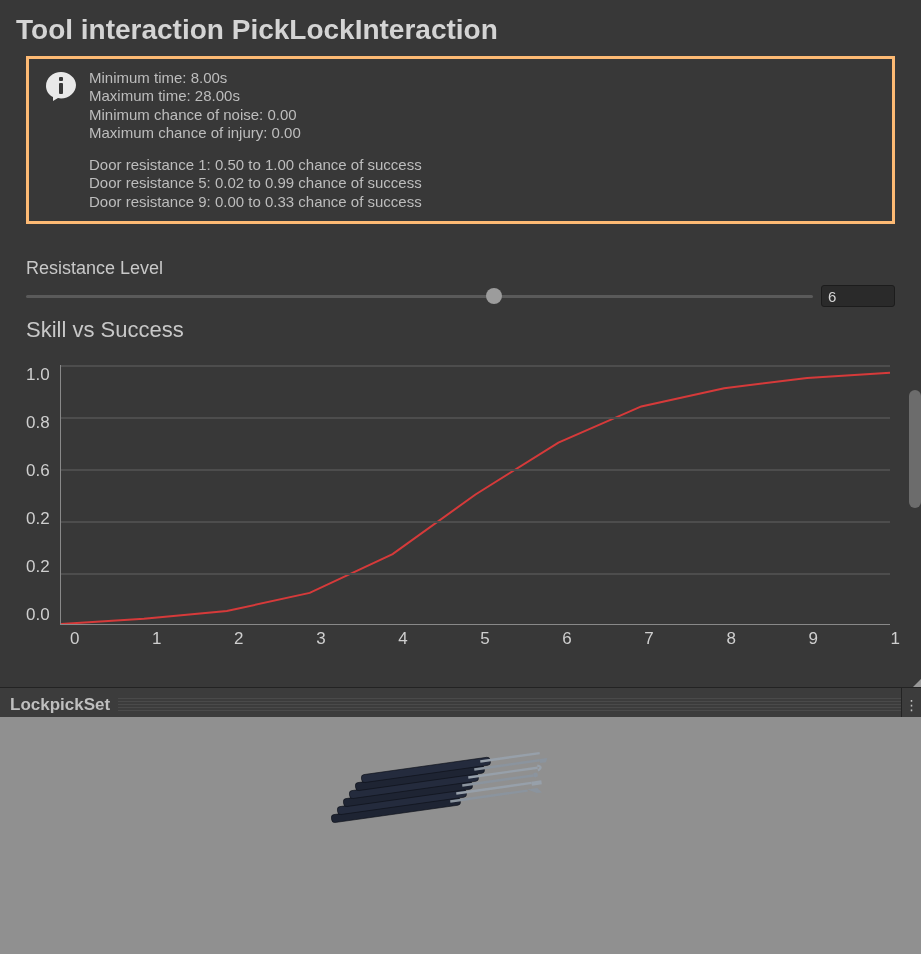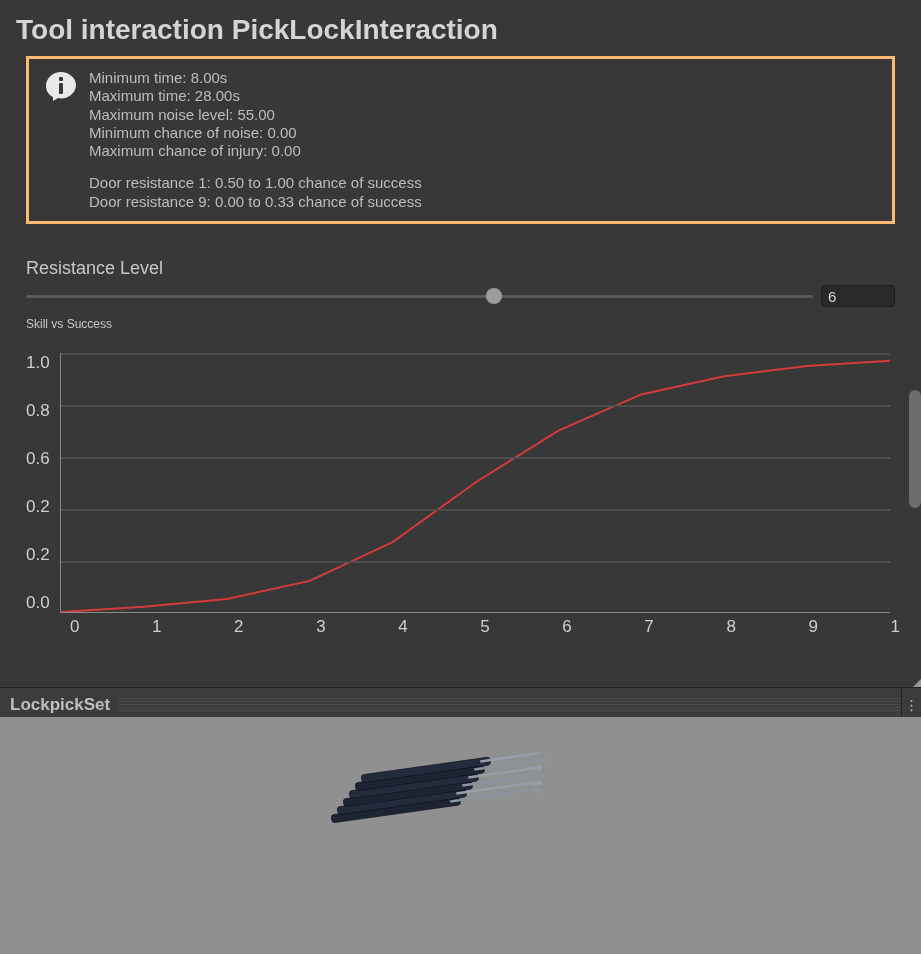--- a/index.html
+++ b/index.html
@@ -77,21 +77,21 @@
     border-radius: 3px;
     color: #d6d6d6;
     font-size: 15px;
     padding: 1px 6px;
     outline: none;
   }
   .chart-wrap {
     padding: 4px 18px 0 26px;
   }
   .chart-title {
-    font-size: 12px;
+    font-size: 22px;
     color: #c8c8c8;
     padding-bottom: 22px;
   }
   .chart-area {
     display: flex;
   }
   .yaxis {
     display: flex;
     flex-direction: column;
     justify-content: space-between;
@@ -209,25 +209,25 @@
   <div class="info-icon">
     <svg viewBox="0 0 36 36">
       <path d="M18 3 C10 3 3 9 3 17 C3 22 6 26 10 28 L10 32 L15 29 C16 29.3 17 29.5 18 29.5 C26 29.5 33 23.5 33 16 C33 9 26 3 18 3 Z" fill="#e9e9e9"></path>
       <rect x="16" y="8" width="4" height="4" rx="1" fill="#383838"></rect>
       <rect x="16" y="14" width="4" height="11" rx="1" fill="#383838"></rect>
     </svg>
   </div>
   <div class="info-text">
     <div>Minimum time: 8.00s</div>
     <div>Maximum time: 28.00s</div>
-    <div>Maximum noise level: 55.00</div>
     <div>Minimum chance of noise: 0.00</div>
     <div>Maximum chance of injury: 0.00</div>
     <div class="spacer"></div>
     <div>Door resistance 1: 0.50 to 1.00 chance of success</div>
+    <div>Door resistance 5: 0.02 to 0.99 chance of success</div>
     <div>Door resistance 9: 0.00 to 0.33 chance of success</div>
   </div>
 </div>
 
 <div class="field-label">Resistance Level</div>
 <div class="slider-row">
   <div class="slider">
     <div class="slider-track"></div>
     <div class="slider-thumb" id="slider-thumb" style="left: 59.5%;"></div>
   </div>

